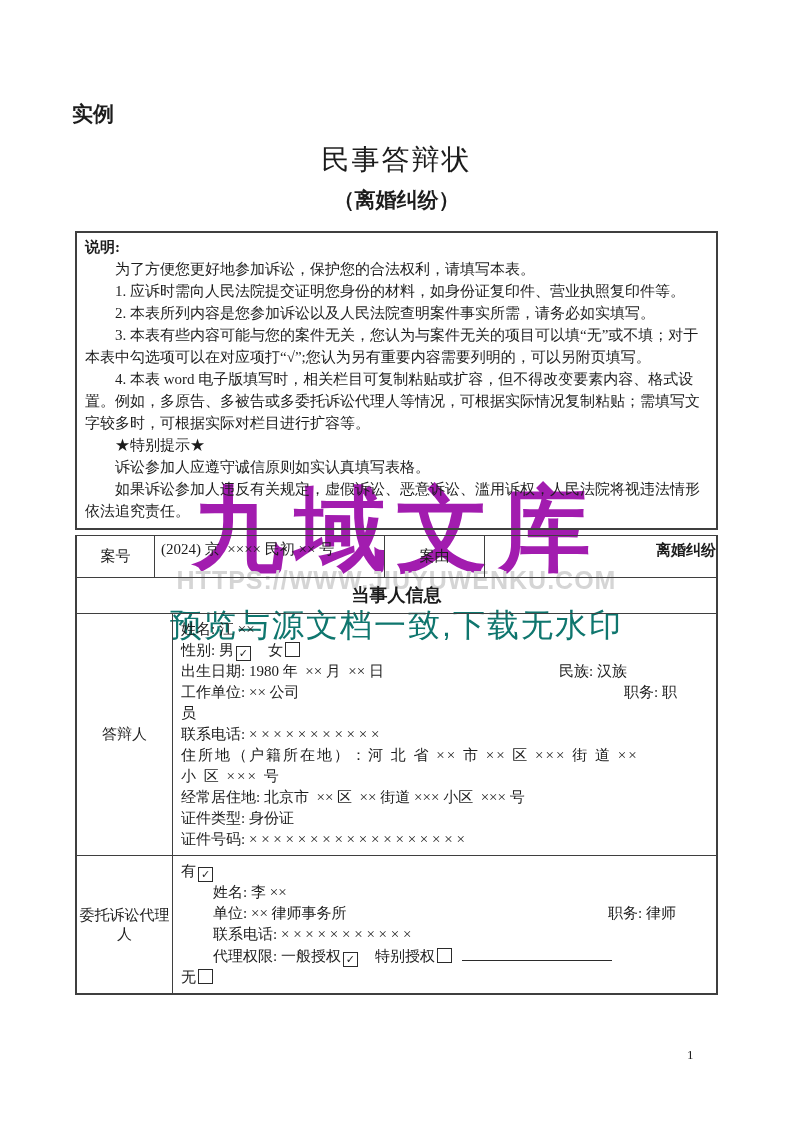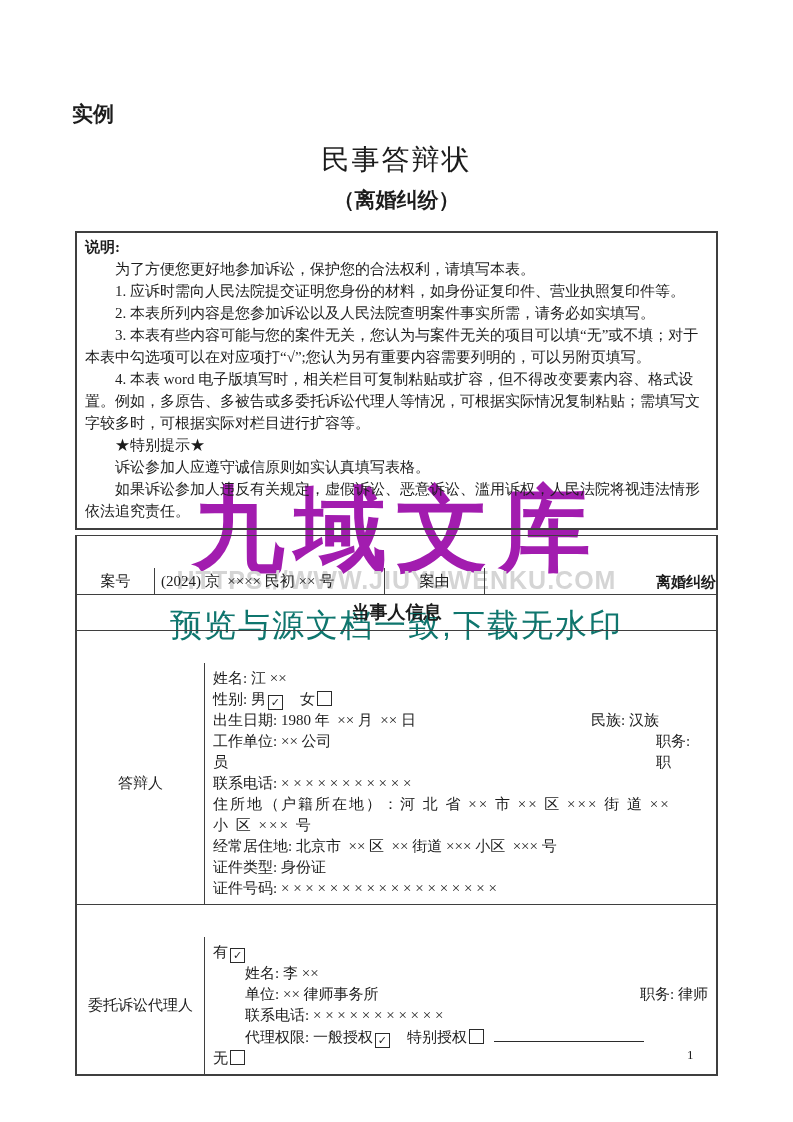--- a/index.html
+++ b/index.html
@@ -21,33 +21,33 @@
   .subtitle{position:absolute;top:186px;left:0;width:100%;text-align:center;font-size:21px;font-weight:bold;}
   
   .doc{position:absolute;left:75px;top:231px;width:643px;box-sizing:border-box;font-size:15px;}
   .box1{box-sizing:border-box;border:2px solid #3f3f3f;padding:3px 8px 6px 8px;min-height:296px;
         line-height:22px;}
   .box1 p{margin:0;text-indent:2em;}
   .box1 .no-indent{text-indent:0;font-weight:bold;}
   .box2{box-sizing:border-box;border:2px solid #3f3f3f;border-top:1.5px solid #3f3f3f;margin-top:5px;}
   .row{display:flex;border-bottom:1.5px solid #3f3f3f;box-sizing:border-box;}
   .row:last-child{border-bottom:none;}
-  .cell{box-sizing:border-box;border-right:1.5px solid #3f3f3f;margin-top:32px;}
+  .cell{box-sizing:border-box;border-right:1.5px solid #3f3f3f;}
   .cell:last-child{border-right:none;}
   .lbl{display:flex;align-items:center;justify-content:center;text-align:center;}
   .case-row{min-height:42px;}
   .case-row .c1{width:78px;}
   .case-row .c2{width:230px;padding:3px 6px;line-height:20px;white-space:pre-wrap;}
   .case-row .c3{width:100px;}
   .case-row .c4{flex:1;display:flex;align-items:flex-start;justify-content:flex-end;padding-top:5px;font-weight:bold;}
   .header-row{display:block;text-align:center;font-size:18px;font-weight:bold;padding:5px 0 6px 0;
               border-bottom:1.5px solid #3f3f3f;}
   .party-row{min-height:237px;}
   .agent-row{min-height:135px;}
-  .party-row .lblcol,.agent-row .lblcol{width:128px;}
+  .party-row .lblcol,.agent-row .lblcol{width:96px;}
   .ccol{flex:1;padding:5px 8px 5px 8px;line-height:21px;}
   .line{position:relative;white-space:pre-wrap;}
   .line .rt{position:absolute;left:378px;top:0;}
   .line .rt2{position:absolute;left:443px;top:0;}
   .line .rt3{position:absolute;left:395px;top:0;}
   .indent{margin-left:32px;}
   .spaced{letter-spacing:2px;}
   
   .cb{display:inline-block;width:13px;height:13px;border:1.5px solid #2b2b2b;box-sizing:content-box;
       line-height:13px;text-align:center;font-size:11px;vertical-align:-2px;margin:0 2px;

